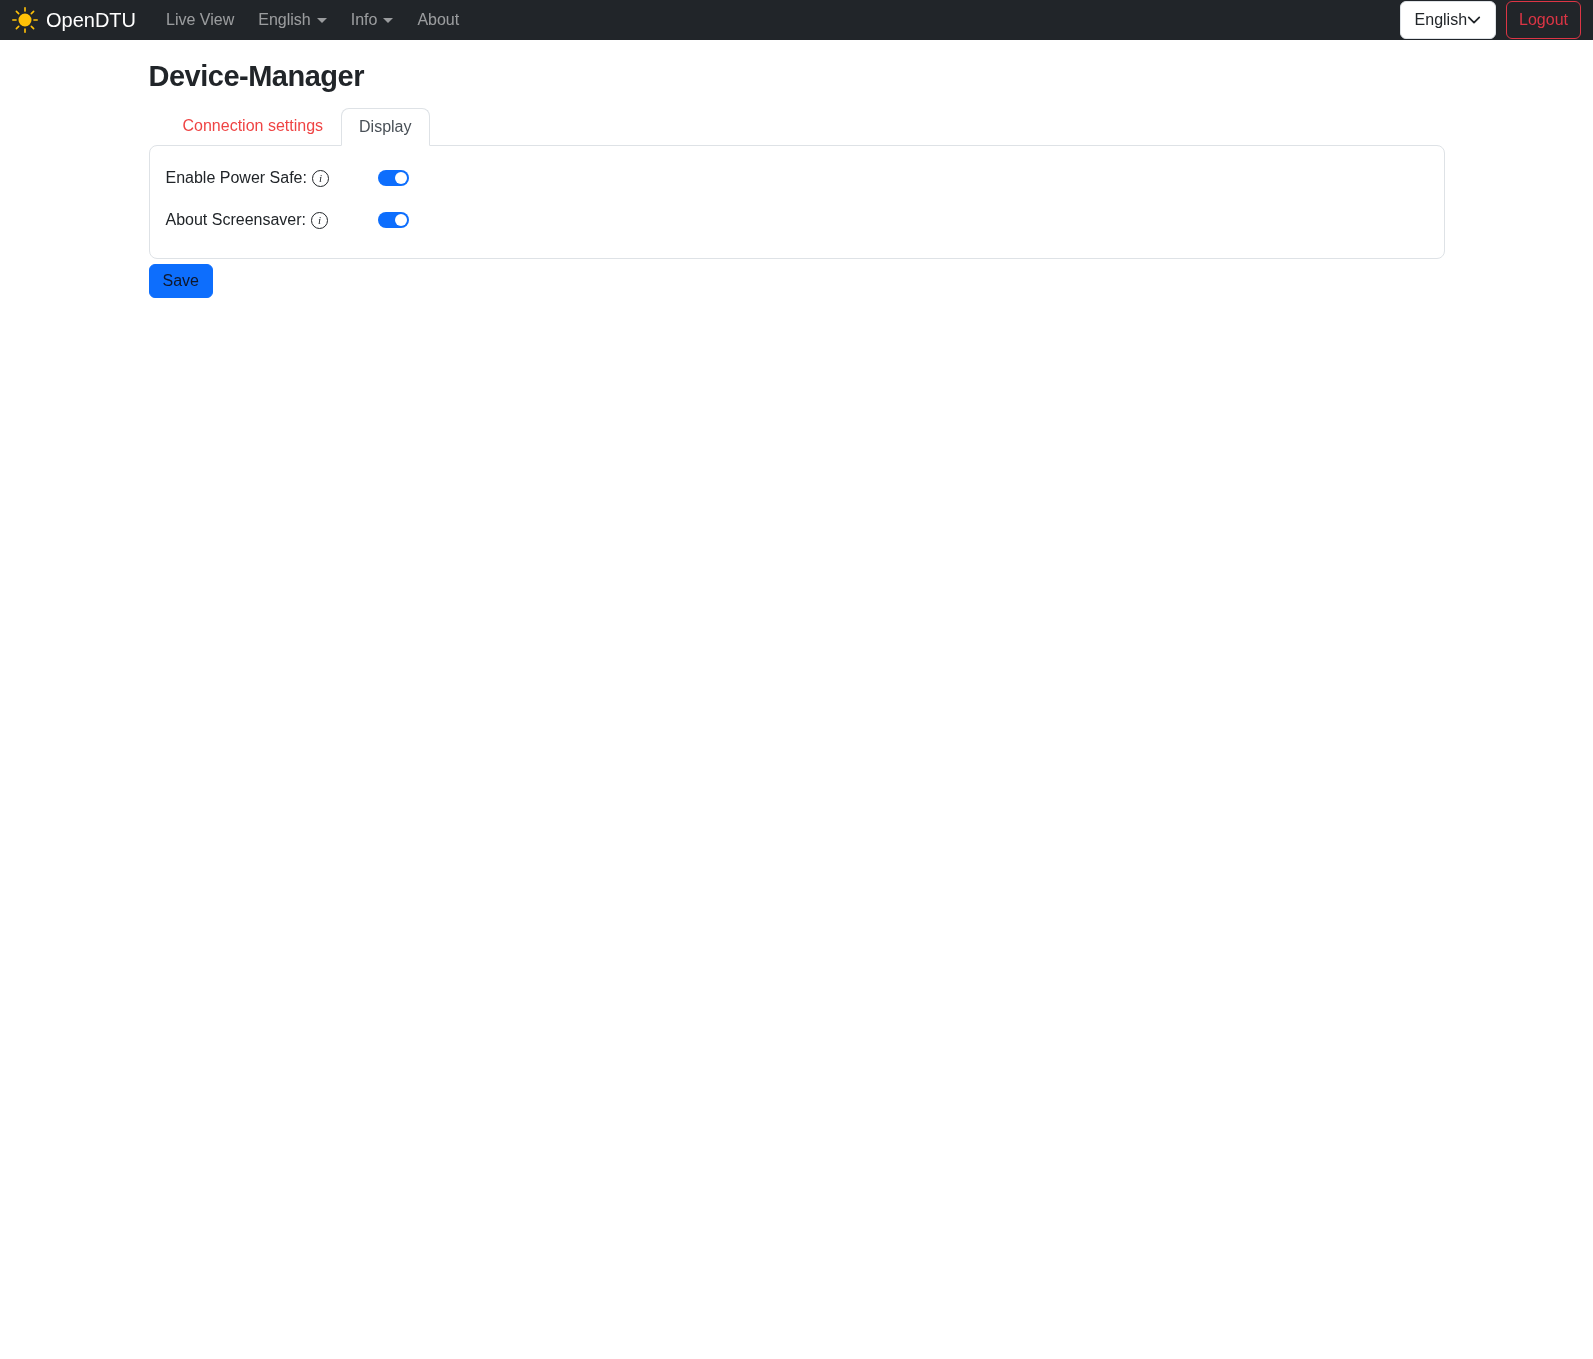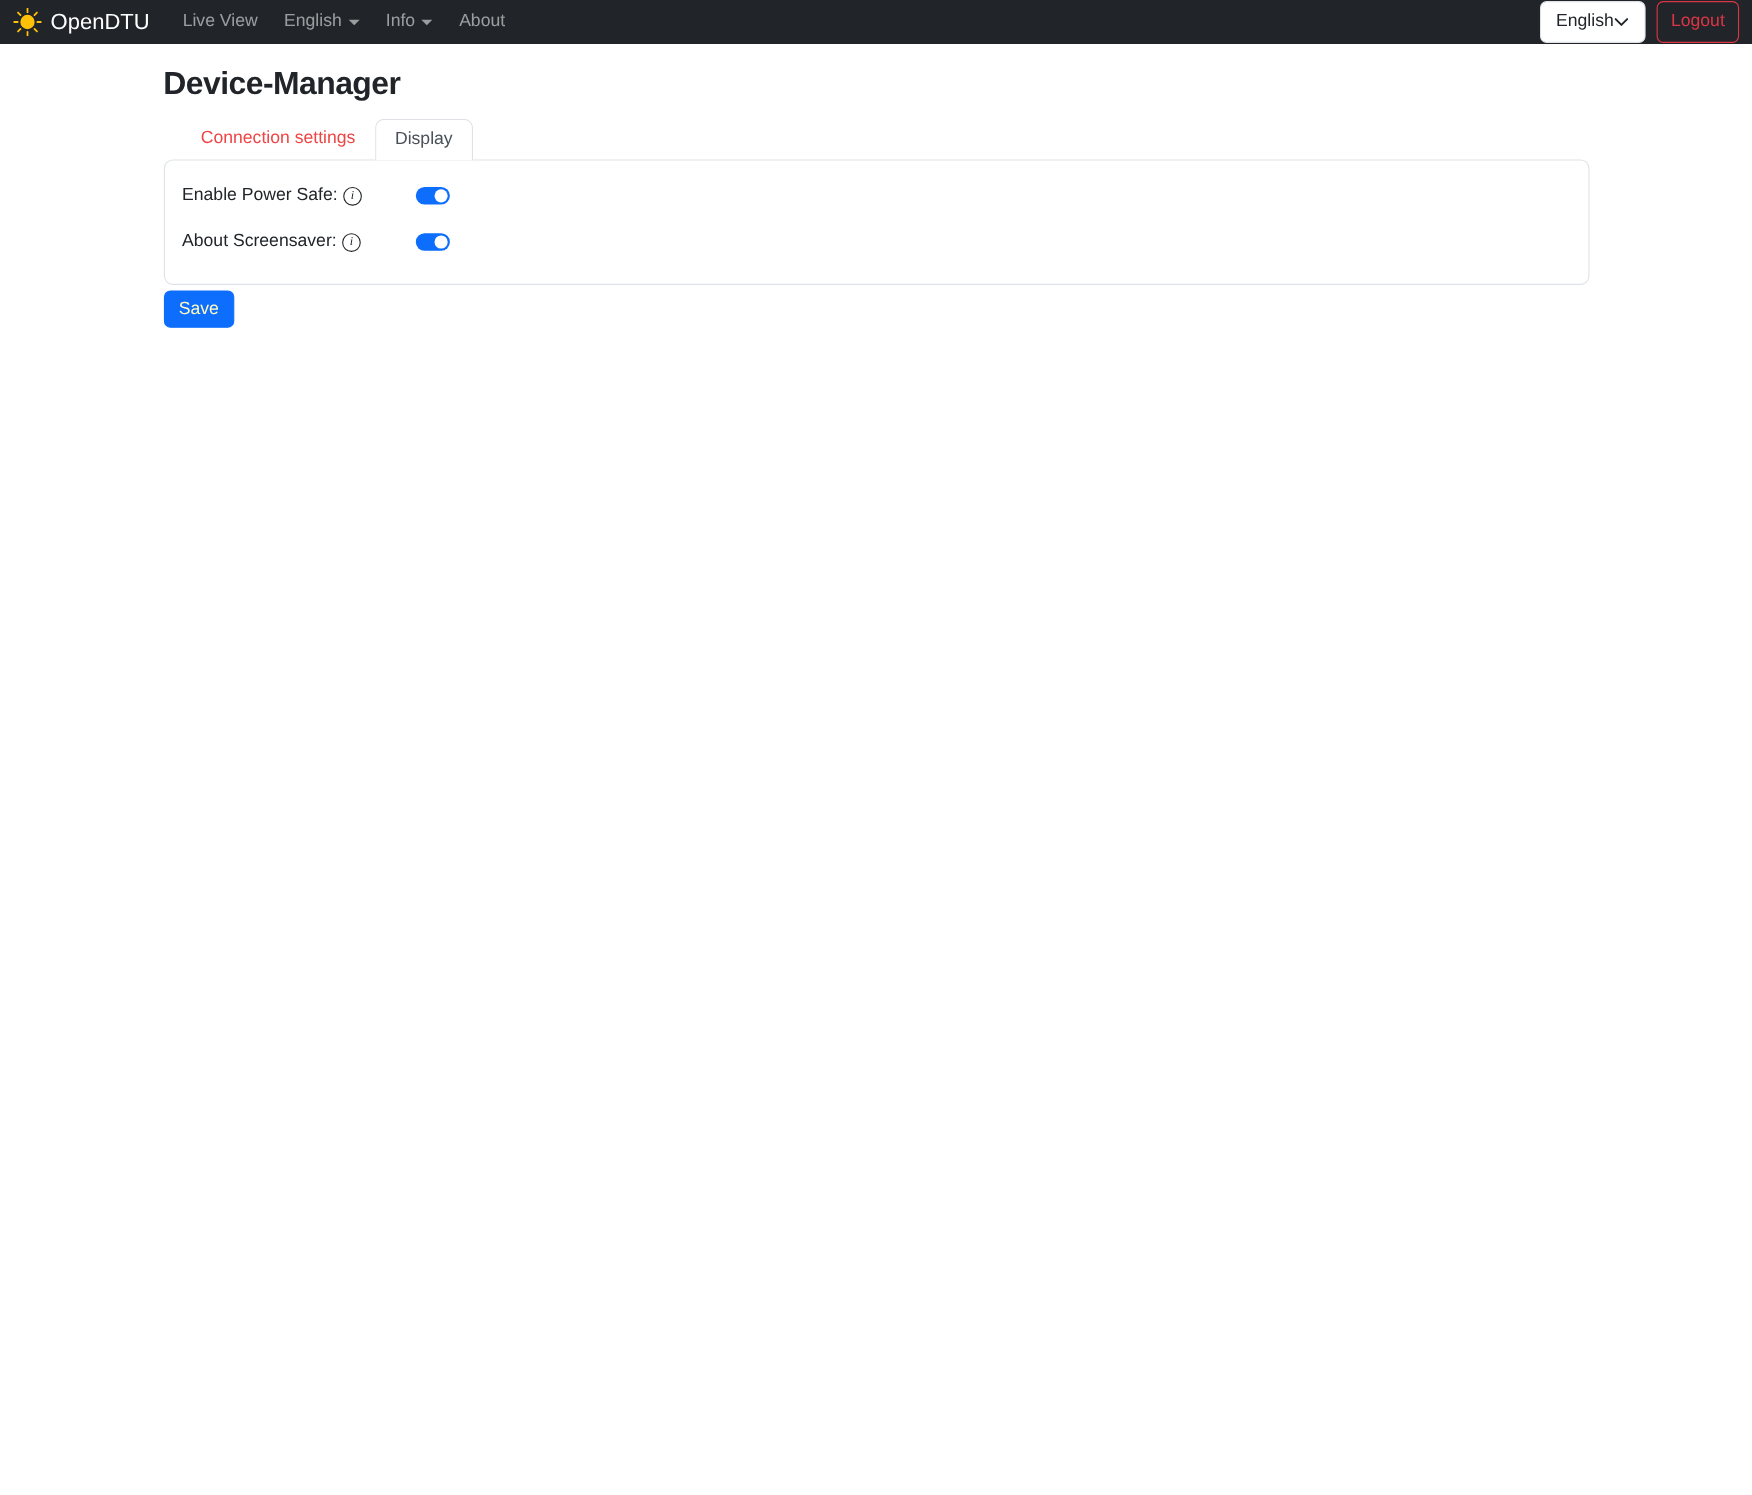--- a/index.html
+++ b/index.html
@@ -62,21 +62,21 @@
 
   .row-contrast { margin-top: 16px; }
 
   
   .slider { flex: 1; position: relative; height: 16px; cursor: pointer; }
   .slider-track { position: absolute; top: 4px; left: 0; right: 0; height: 8px;
     border-radius: 4px; background: #dee2e6; }
   .slider-thumb { position: absolute; top: 0; width: 16px; height: 16px;
     border-radius: 50%; background: #0d6efd; transform: translateX(-50%); }
 
-  .save-btn { margin-top: 5px; background: #0d6efd; color: #fef9c3; border: 1px solid #0d6efd;
+  .save-btn { margin-top: 5px; background: #0d6efd; color: #0f172a; border: 1px solid #0d6efd;
     border-radius: 6px; padding: 7px 13px; font-size: 16px; font-family: inherit; cursor: pointer; }
 </style>
 </head>
 <body>
 
 <nav class="navbar">
   <div class="nav-left">
     <a class="brand">
       <span>
         <svg width="26" height="26" viewBox="0 0 16 16" fill="#ffc107">

